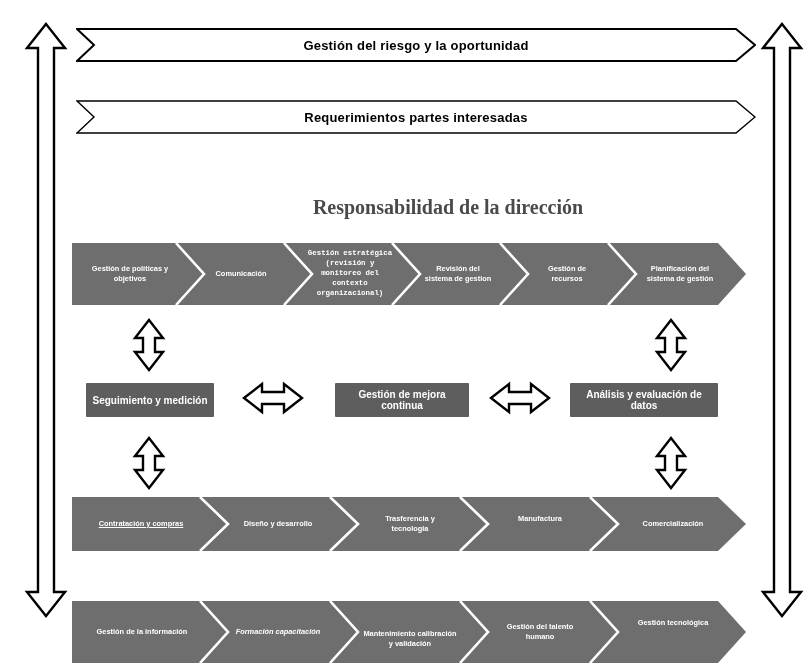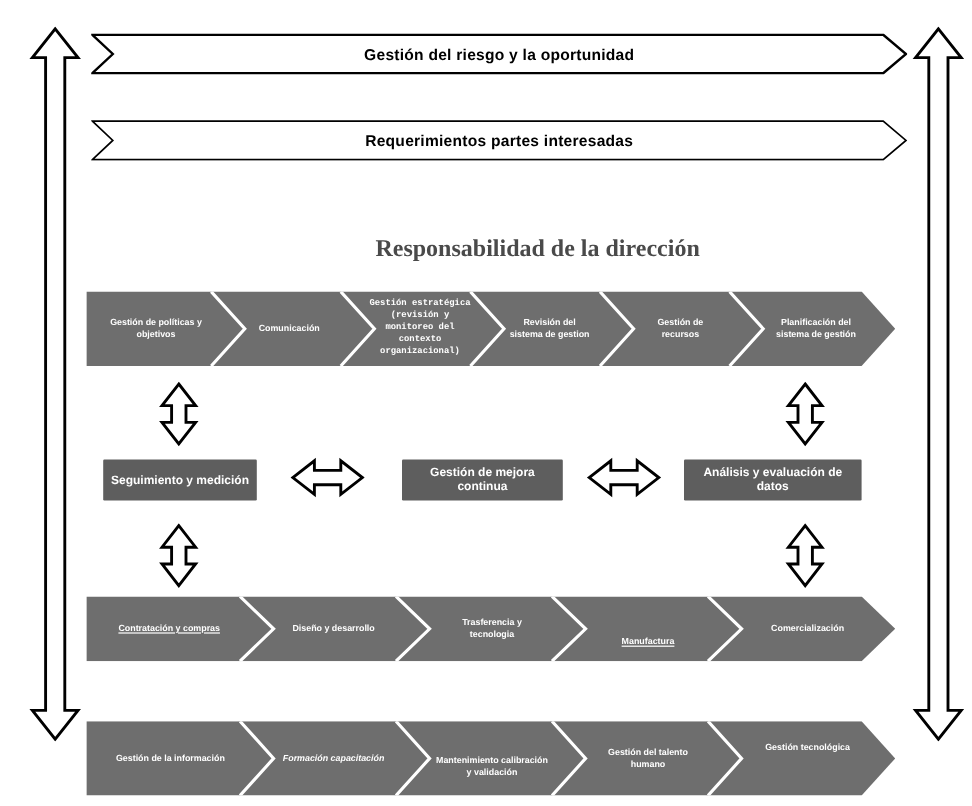--- a/index.html
+++ b/index.html
@@ -160,21 +160,21 @@
         <polyline points="128,0 156,27 128,54"></polyline>
         <polyline points="258,0 286,27 258,54"></polyline>
         <polyline points="388,0 416,27 388,54"></polyline>
         <polyline points="518,0 546,27 518,54"></polyline>
       </g>
     </svg>
     <div class="proc-label" style="left:2px;top:0;width:134px;height:54px;text-decoration:underline;">Contratación y compras</div>
     <div class="proc-label" style="left:276px;top:0;width:124px;height:54px;">Trasferencia y
 tecnologia</div>
     <div class="proc-label" style="left:142px;top:0;width:128px;height:54px;">Diseño y desarrollo</div>
-    <div class="proc-label" style="left:404px;top:16px;width:128px;height:44px;text-decoration:underline;">Manufactura</div>
+    <div class="proc-label" style="left:404px;top:0;width:128px;height:44px;">Manufactura</div>
     <div class="proc-label" style="left:538px;top:0;width:126px;height:54px;">Comercialización</div>
   </div>
 
   <div class="proc-row" style="left:72px;top:601px;width:674px;height:62px;padding-left:15px;">
     <svg width="674" height="62" viewBox="0 0 674 62">
       <polygon points="0,0 646,0 674,31 646,62 0,62" fill="#6e6e6e"></polygon>
       <g fill="none" stroke="#ffffff" stroke-width="2.6" stroke-linejoin="miter">
         <polyline points="128,0 156,31 128,62"></polyline>
         <polyline points="258,0 286,31 258,62"></polyline>
         <polyline points="388,0 416,31 388,62"></polyline>

